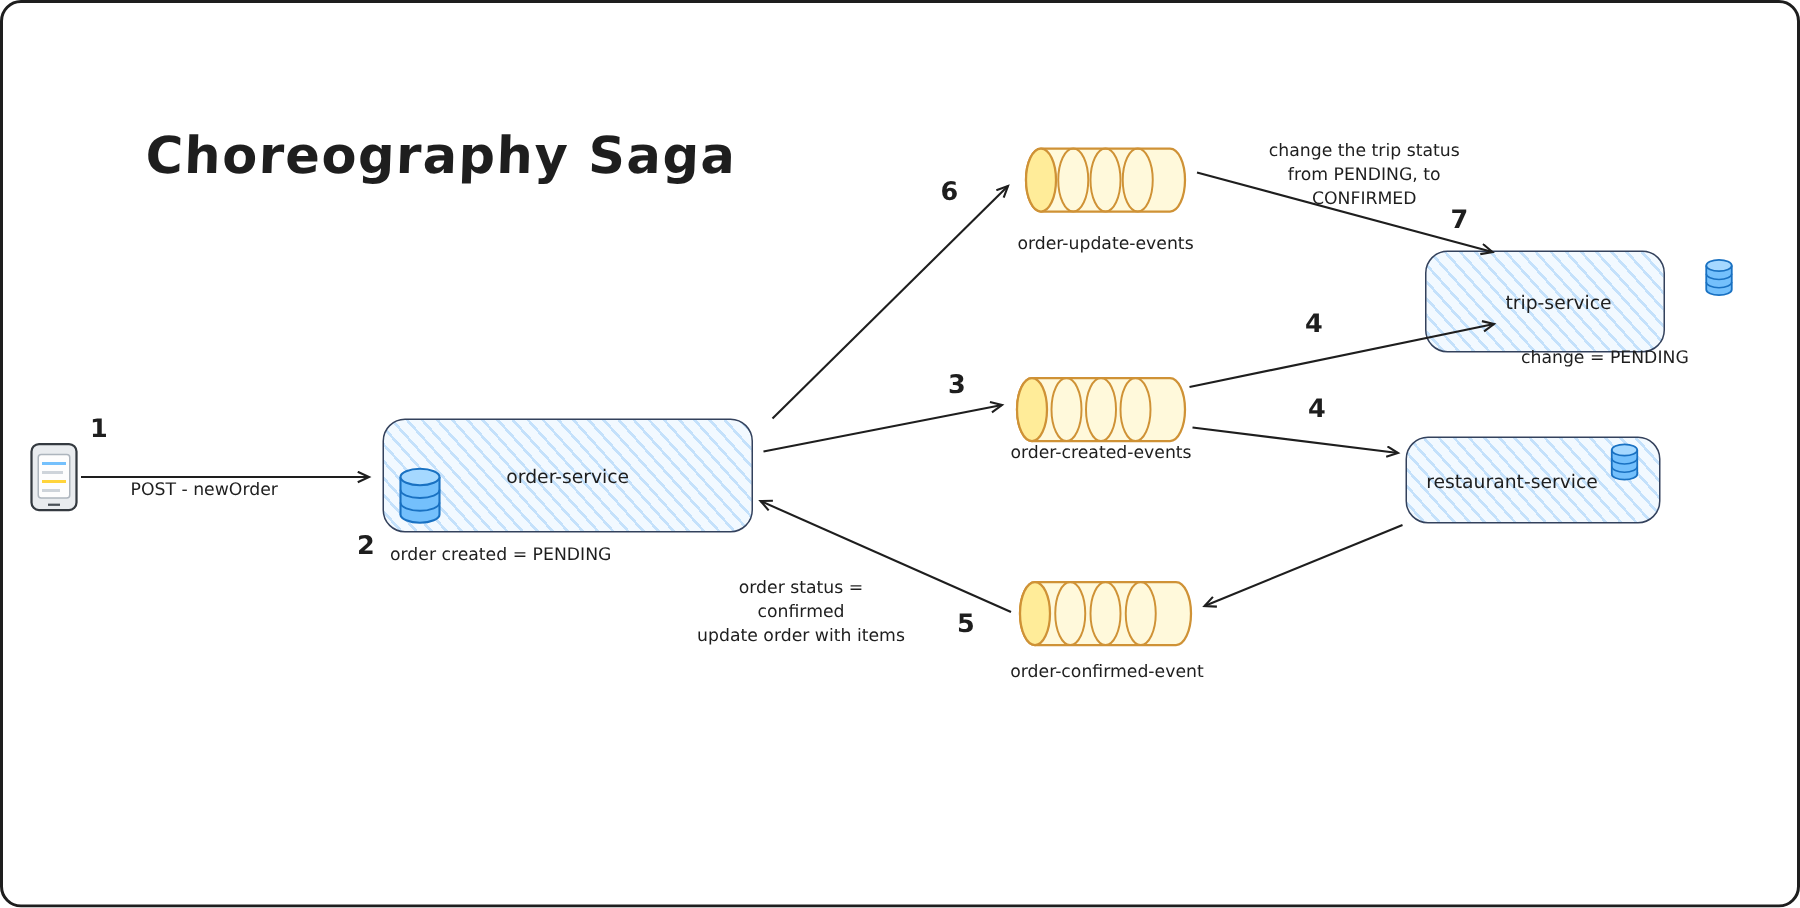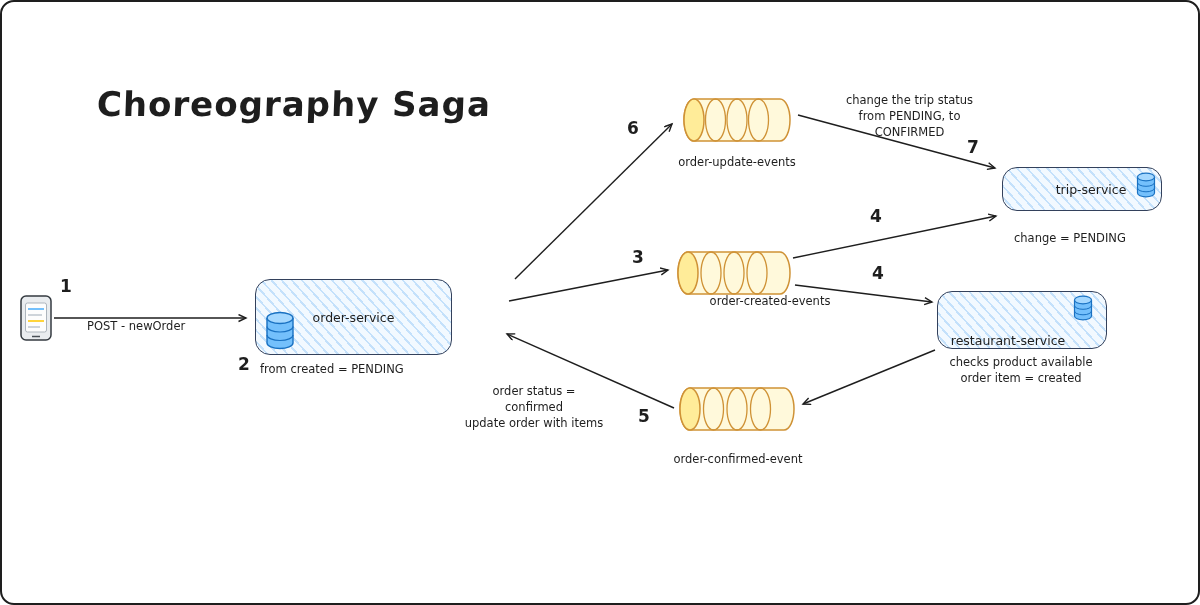--- a/index.html
+++ b/index.html
@@ -32,23 +32,23 @@
     border-radius: 15px;
     background-color: #f2f9ff;
     background-image: repeating-linear-gradient(48deg,
       rgba(158,205,248,0.55) 0px, rgba(158,205,248,0.55) 1.8px,
       transparent 1.8px, transparent 7.5px);
     display: flex;
     align-items: center;
     justify-content: center;
     font-size: 12.5px;
   }
-  .box-order      { left: 253px; top: 277px; width: 197px; height: 76px; }
-  .box-trip       { left: 1000px; top: 165px; width: 160px; height: 44px; padding-right: 26px; padding-left: 44px; }
-  .box-restaurant { left: 935px;  top: 289px; width: 170px; height: 58px; padding-right: 28px; align-items: flex-end; }
+  .box-order      { left: 253px; top: 277px; width: 247px; height: 76px; }
+  .box-trip       { left: 948px; top: 165px; width: 160px; height: 68px; padding-right: 26px; padding-left: 44px; }
+  .box-restaurant { left: 935px;  top: 289px; width: 170px; height: 58px; padding-right: 28px; }
   .label {
     position: absolute;
     font-size: 11.5px;
     line-height: 16px;
     white-space: nowrap;
   }
   .label.center { text-align: center; white-space: normal; }
   .num {
     position: absolute;
     font-size: 17px;
@@ -150,32 +150,28 @@
   <div class="num" style="left:236px; top:352px;">2</div>
   <div class="num" style="left:630px; top:245px;">3</div>
   <div class="num" style="left:868px; top:204px;">4</div>
   <div class="num" style="left:870px; top:261px;">4</div>
   <div class="num" style="left:636px; top:404px;">5</div>
   <div class="num" style="left:625px; top:116px;">6</div>
   <div class="num" style="left:965px; top:135px;">7</div>
 
   <div class="label" style="left:85px; top:316px;">POST - newOrder</div>
 
-  <div class="label" style="left:258px; top:359px;">from created = PENDING</div>
+  <div class="label" style="left:258px; top:359px;">order created = PENDING</div>
 
   <div class="label center" style="left:670px; top:152px; width:130px;">order-update-events</div>
-  <div class="label center" style="left:667px; top:291px; width:130px;margin-left:36px;">order-created-events</div>
-  <div class="label center" style="left:671px; top:437px; width:130px;margin-top:12px;">order-confirmed-event</div>
+  <div class="label center" style="left:667px; top:291px; width:130px;">order-created-events</div>
+  <div class="label center" style="left:671px; top:437px; width:130px;">order-confirmed-event</div>
 
   <div class="label" style="left:1012px; top:228px;">change = PENDING</div>
 
-  <div class="label center" style="left:945px; top:352px; width:148px;">
-    <div>checks product available</div>
-    <div>order item = created</div>
-  </div>
 
   <div class="label center" style="left:462px; top:381px; width:140px;">
     <div>order status = confirmed</div>
     <div>update order with items</div>
   </div>
 
   <div class="label center" style="left:825px; top:90px; width:165px;">
     <div>change the trip status</div>
     <div>from PENDING, to CONFIRMED</div>
   </div>

